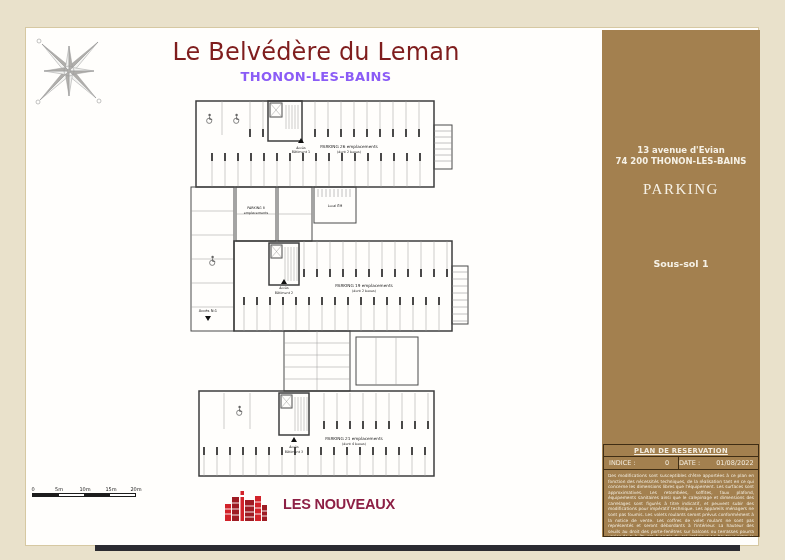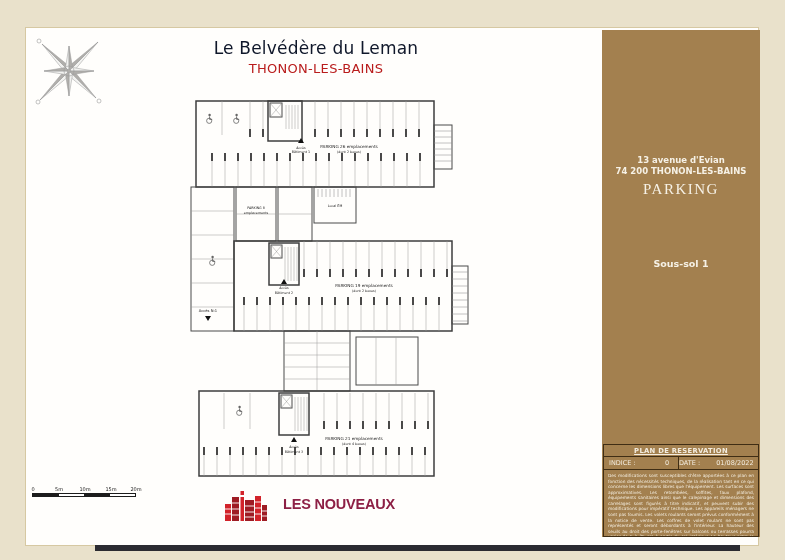--- a/index.html
+++ b/index.html
@@ -6,22 +6,22 @@
   html,body { width:785px; height:560px; }
   body { font-family:"DejaVu Sans", sans-serif; background:#e9e1cb; position:relative; overflow:hidden; }
 
   .canvas { position:absolute; left:0; top:0; width:785px; height:560px; background:#e9e1cb; }
 
   .sheet { position:absolute; left:25px; top:27px; width:734px; height:519px;
            background:#fffefc; border:1px solid #d6c8a2; }
 
   
   .header { position:absolute; left:100px; top:10px; width:380px; text-align:center; }
-  .title  { color:#0f172a; font-size:17px; letter-spacing:0.2px; }
-  .subtitle { color:#b91c1c; font-size:13px; font-weight:400; margin-top:3px; letter-spacing:0.3px; }
+  .title  { color:#7f1d1d; font-size:24px; letter-spacing:0.2px; }
+  .subtitle { color:#8b5cf6; font-size:13px; font-weight:700; margin-top:3px; letter-spacing:0.3px; }
 
   
   .compass { position:absolute; left:6px; top:6px; }
 
   
   .plan { position:absolute; left:158px; top:63px; }
   .wall  { fill:none; stroke:#3e3e3e; stroke-width:1.5; }
   .wall2 { fill:none; stroke:#4a4a4a; stroke-width:1; }
   .div   { fill:none; stroke:#9a9a9a; stroke-width:0.5; }
   .stub  { fill:none; stroke:#2e2e2e; stroke-width:1.7; }
@@ -41,21 +41,21 @@
   .seg-b { background:#1c1c1c; } .seg-w { background:#ffffff; border-left:0.5px solid #1c1c1c; }
 
   
   .logo { position:absolute; left:198px; top:460px; display:flex; align-items:center; gap:15px; }
   .logo-text { font-family:"Liberation Sans", sans-serif; font-weight:bold; color:#8d2045;
                font-size:14.5px; line-height:0.95; letter-spacing:-0.2px; }
 
   
   .side-panel { position:absolute; left:576px; top:2px; width:158px; height:507px;
                 background:#a3804f; color:#f6f1e6; text-align:center; }
-  .addr { position:absolute; top:125px; width:100%; font-size:8.5px; font-weight:bold; line-height:1.3; }
+  .addr { position:absolute; top:115px; width:100%; font-size:8.5px; font-weight:bold; line-height:1.3; }
   .ptype { position:absolute; top:151px; width:100%; font-size:15px; letter-spacing:1.5px;font-family:Liberation Serif, serif; }
   .level { position:absolute; top:228px; width:100%; font-size:9.5px; font-weight:bold; }
 
   
   .res-box { position:absolute; left:1px; right:1px; bottom:0; height:93px;
              border:1px solid #3f2d14; background:#a3804f; color:#f3ecdf; text-align:left; }
   .res-head { height:12px; line-height:12px; text-align:center; font-size:6.8px; font-weight:bold;
               border-bottom:1px solid #3f2d14; letter-spacing:0.3px;text-decoration:underline; }
   .res-meta { height:13px; display:flex; align-items:center; font-size:6.5px;
               border-bottom:1px solid #3f2d14; }

